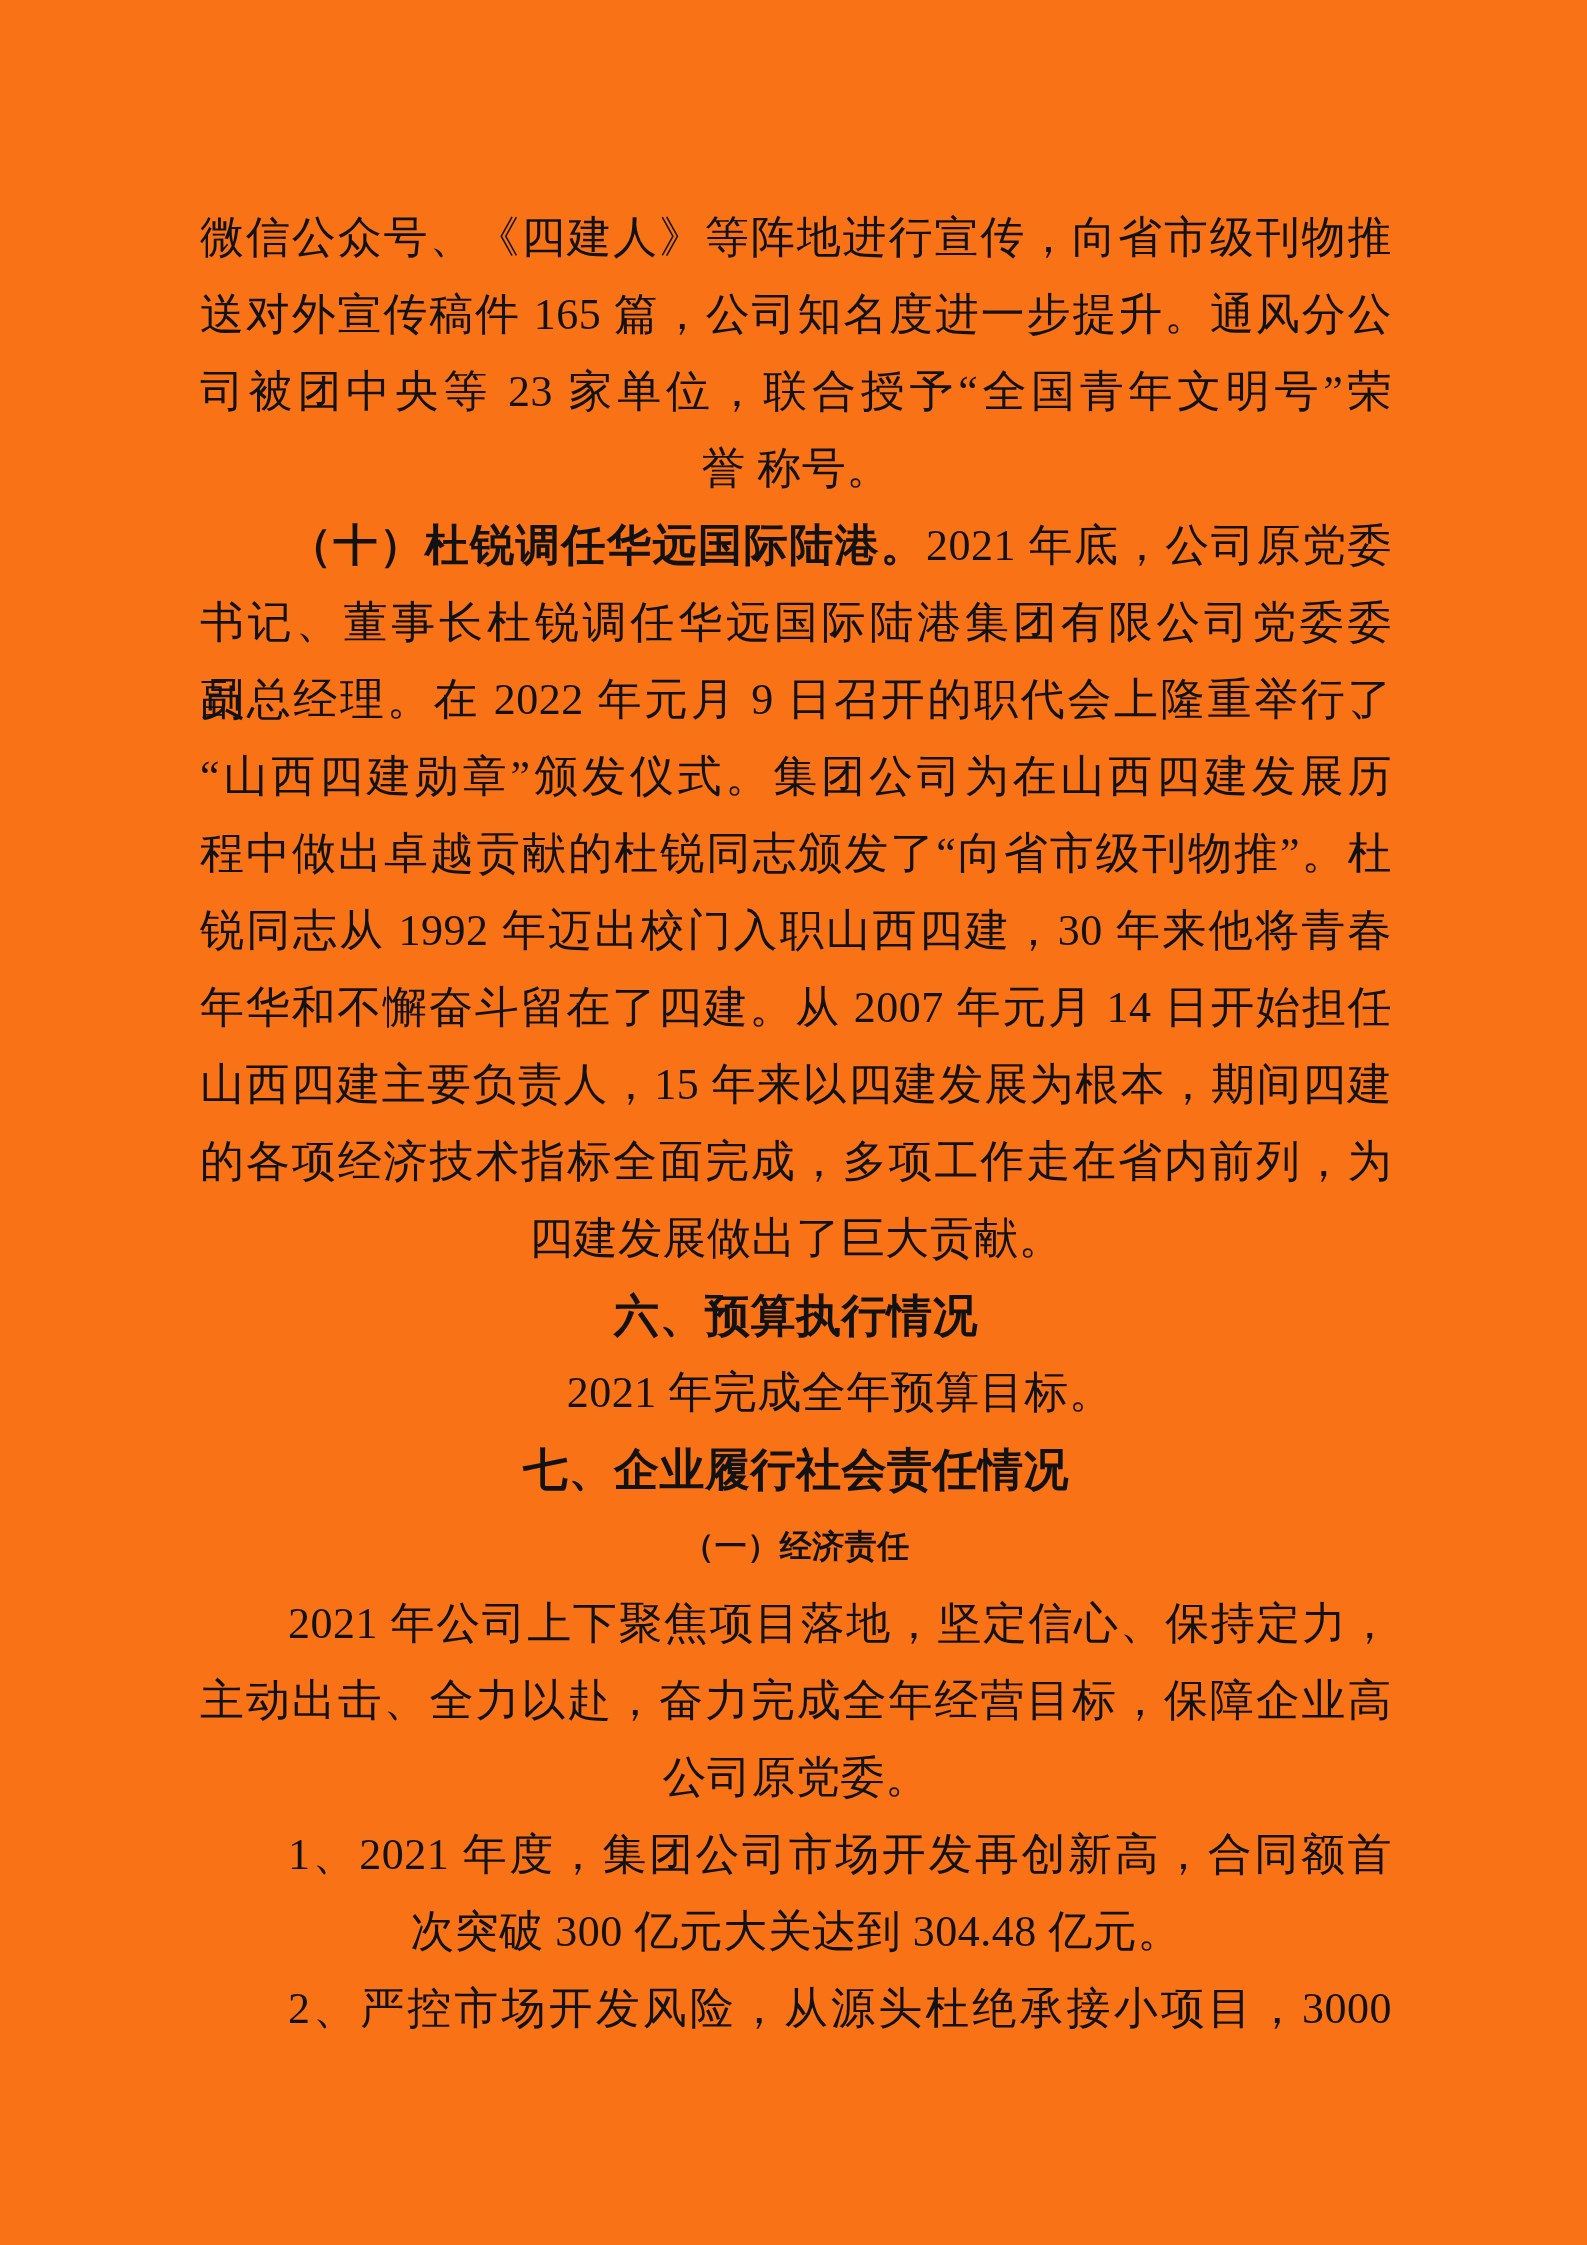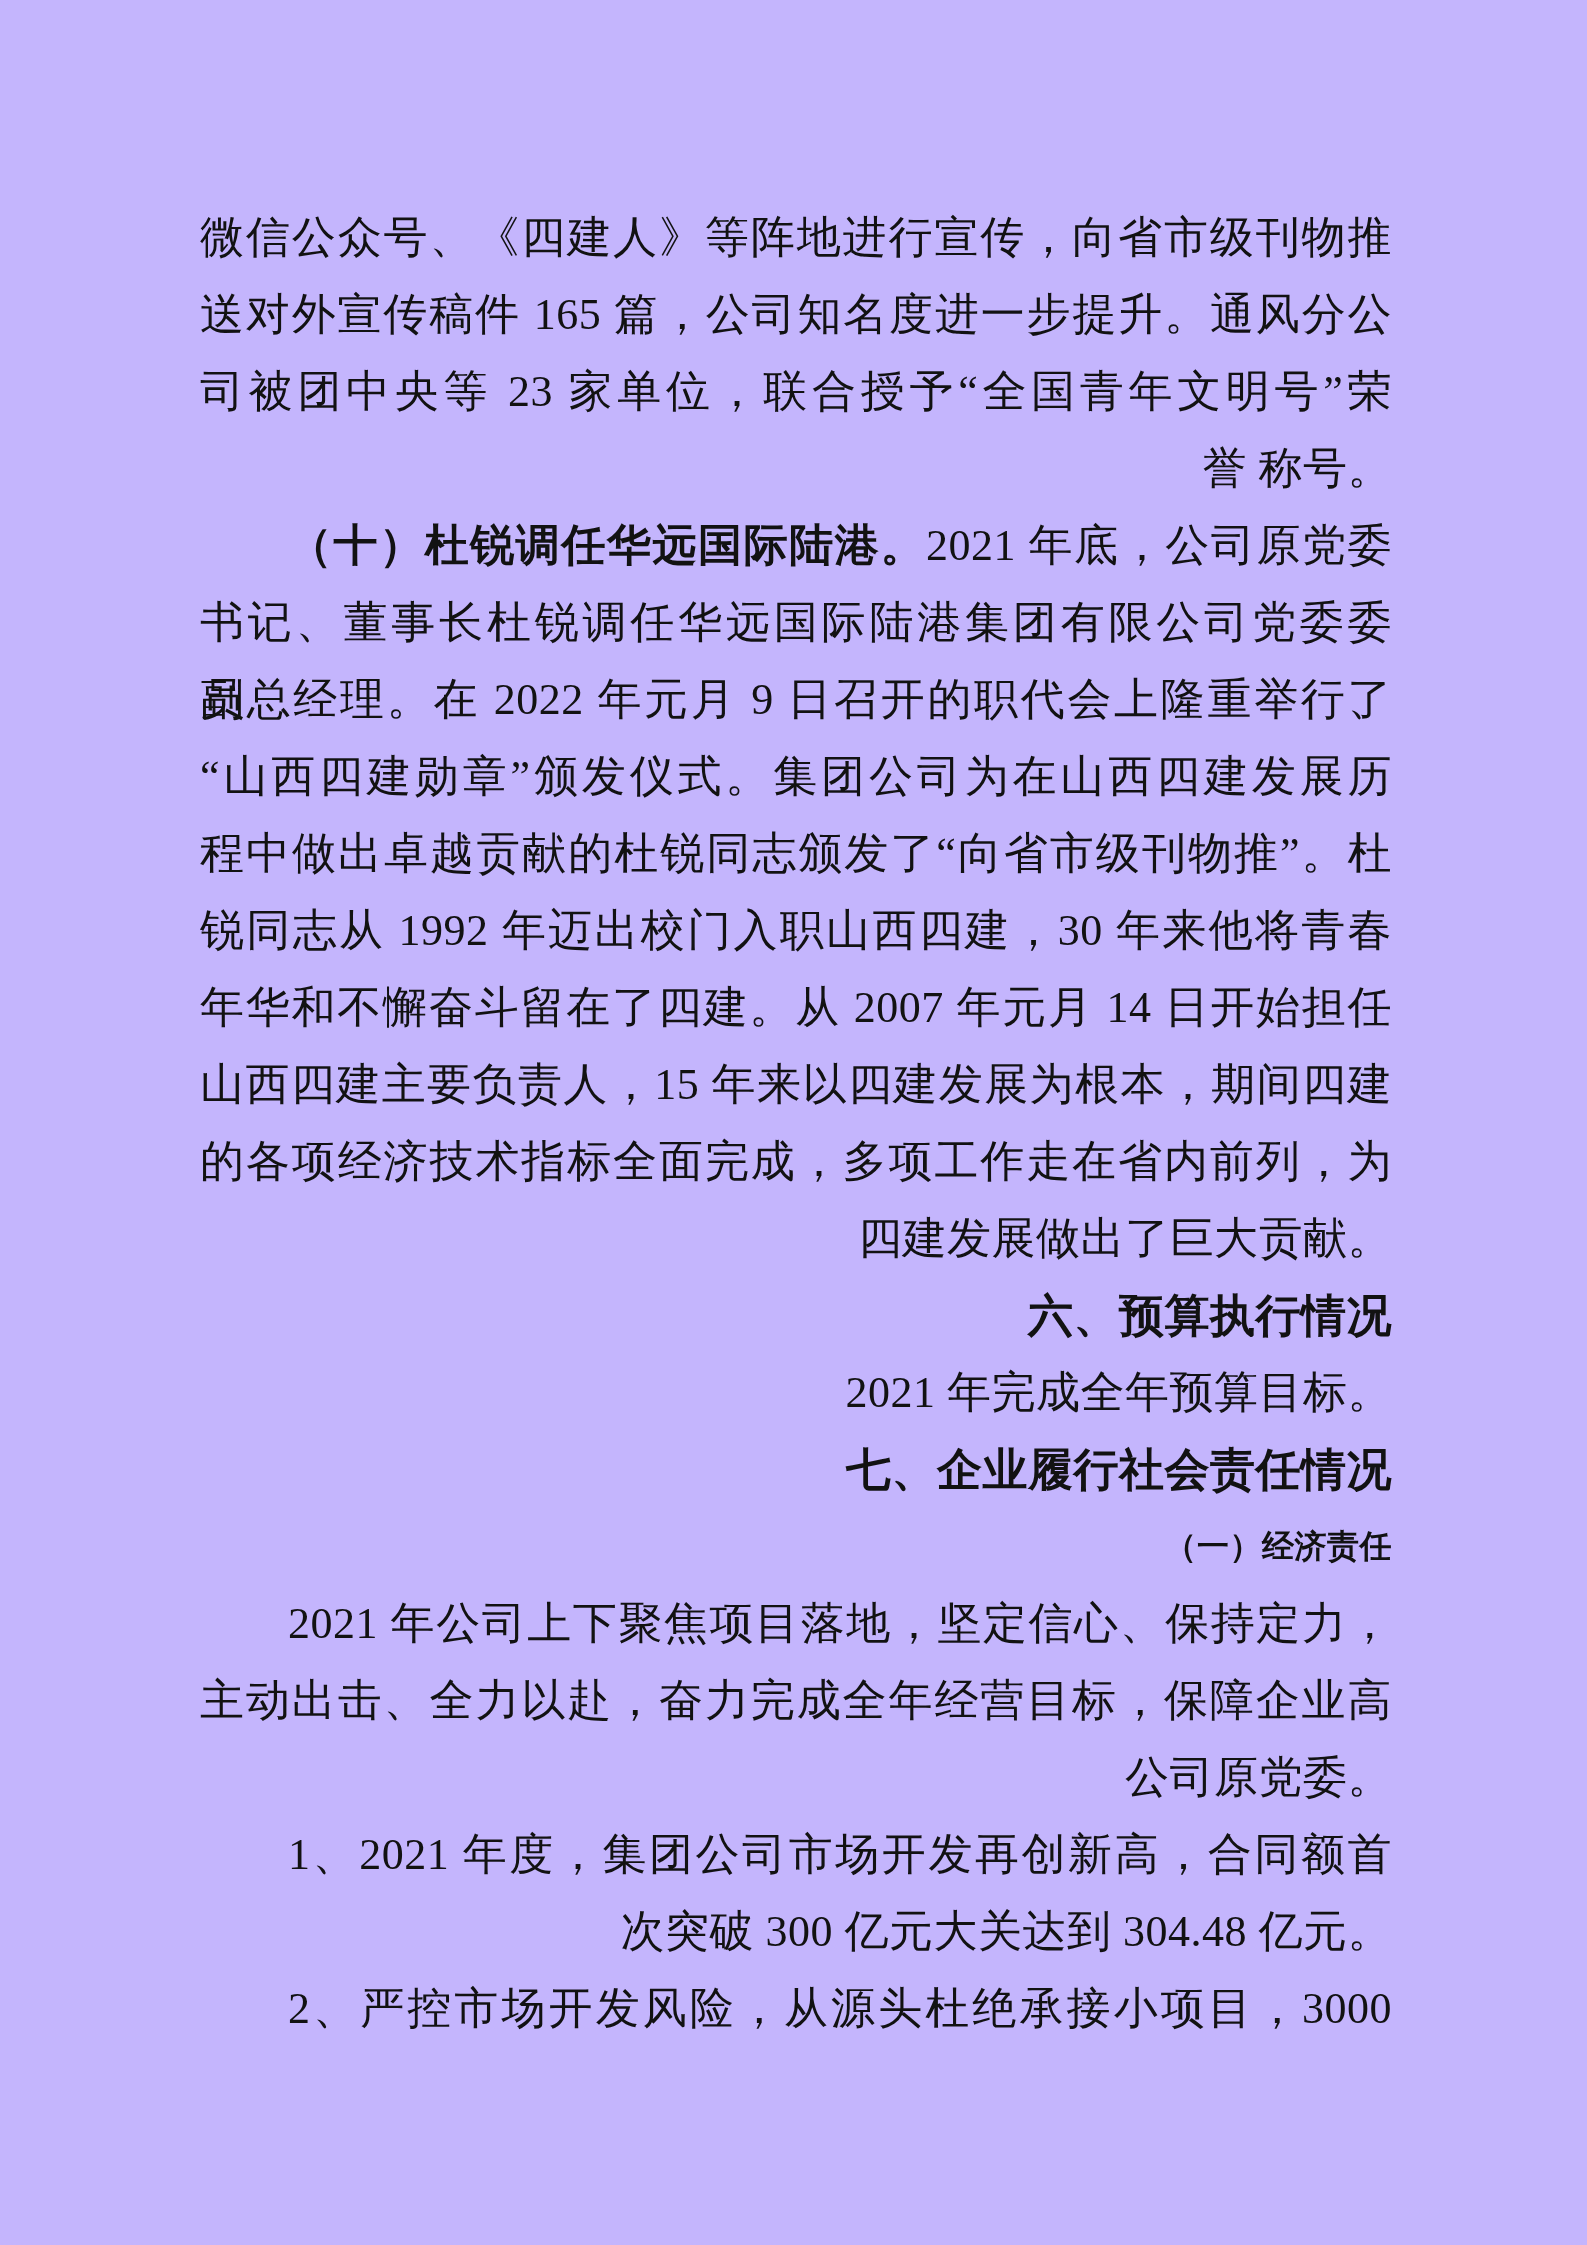--- a/index.html
+++ b/index.html
@@ -4,34 +4,34 @@
 <style>
   html, body { margin: 0; padding: 0; }
   body {
     width: 1587px; height: 2245px;
     background: #ffffff;
     font-family: "Liberation Serif", "DejaVu Serif", serif;
   }
   .page {
     position: relative;
     width: 1587px; height: 2245px;
-    background: #c4b5fd;
+    background: #f97316;
     color: #121212;
     overflow: hidden;
   }
   .content {
     position: absolute;
     left: 200px; top: 199px;
     width: 1192px;
   }
   .ln {
     font-size: 44px;
     line-height: 77px;
     height: 77px;
-    text-align: right;
+    text-align: center;
     letter-spacing: 0.5px;
     white-space: normal;
   }
   
   .j {
     text-align: justify;
     text-align-last: justify;
     text-justify: inter-character;
   }
   

